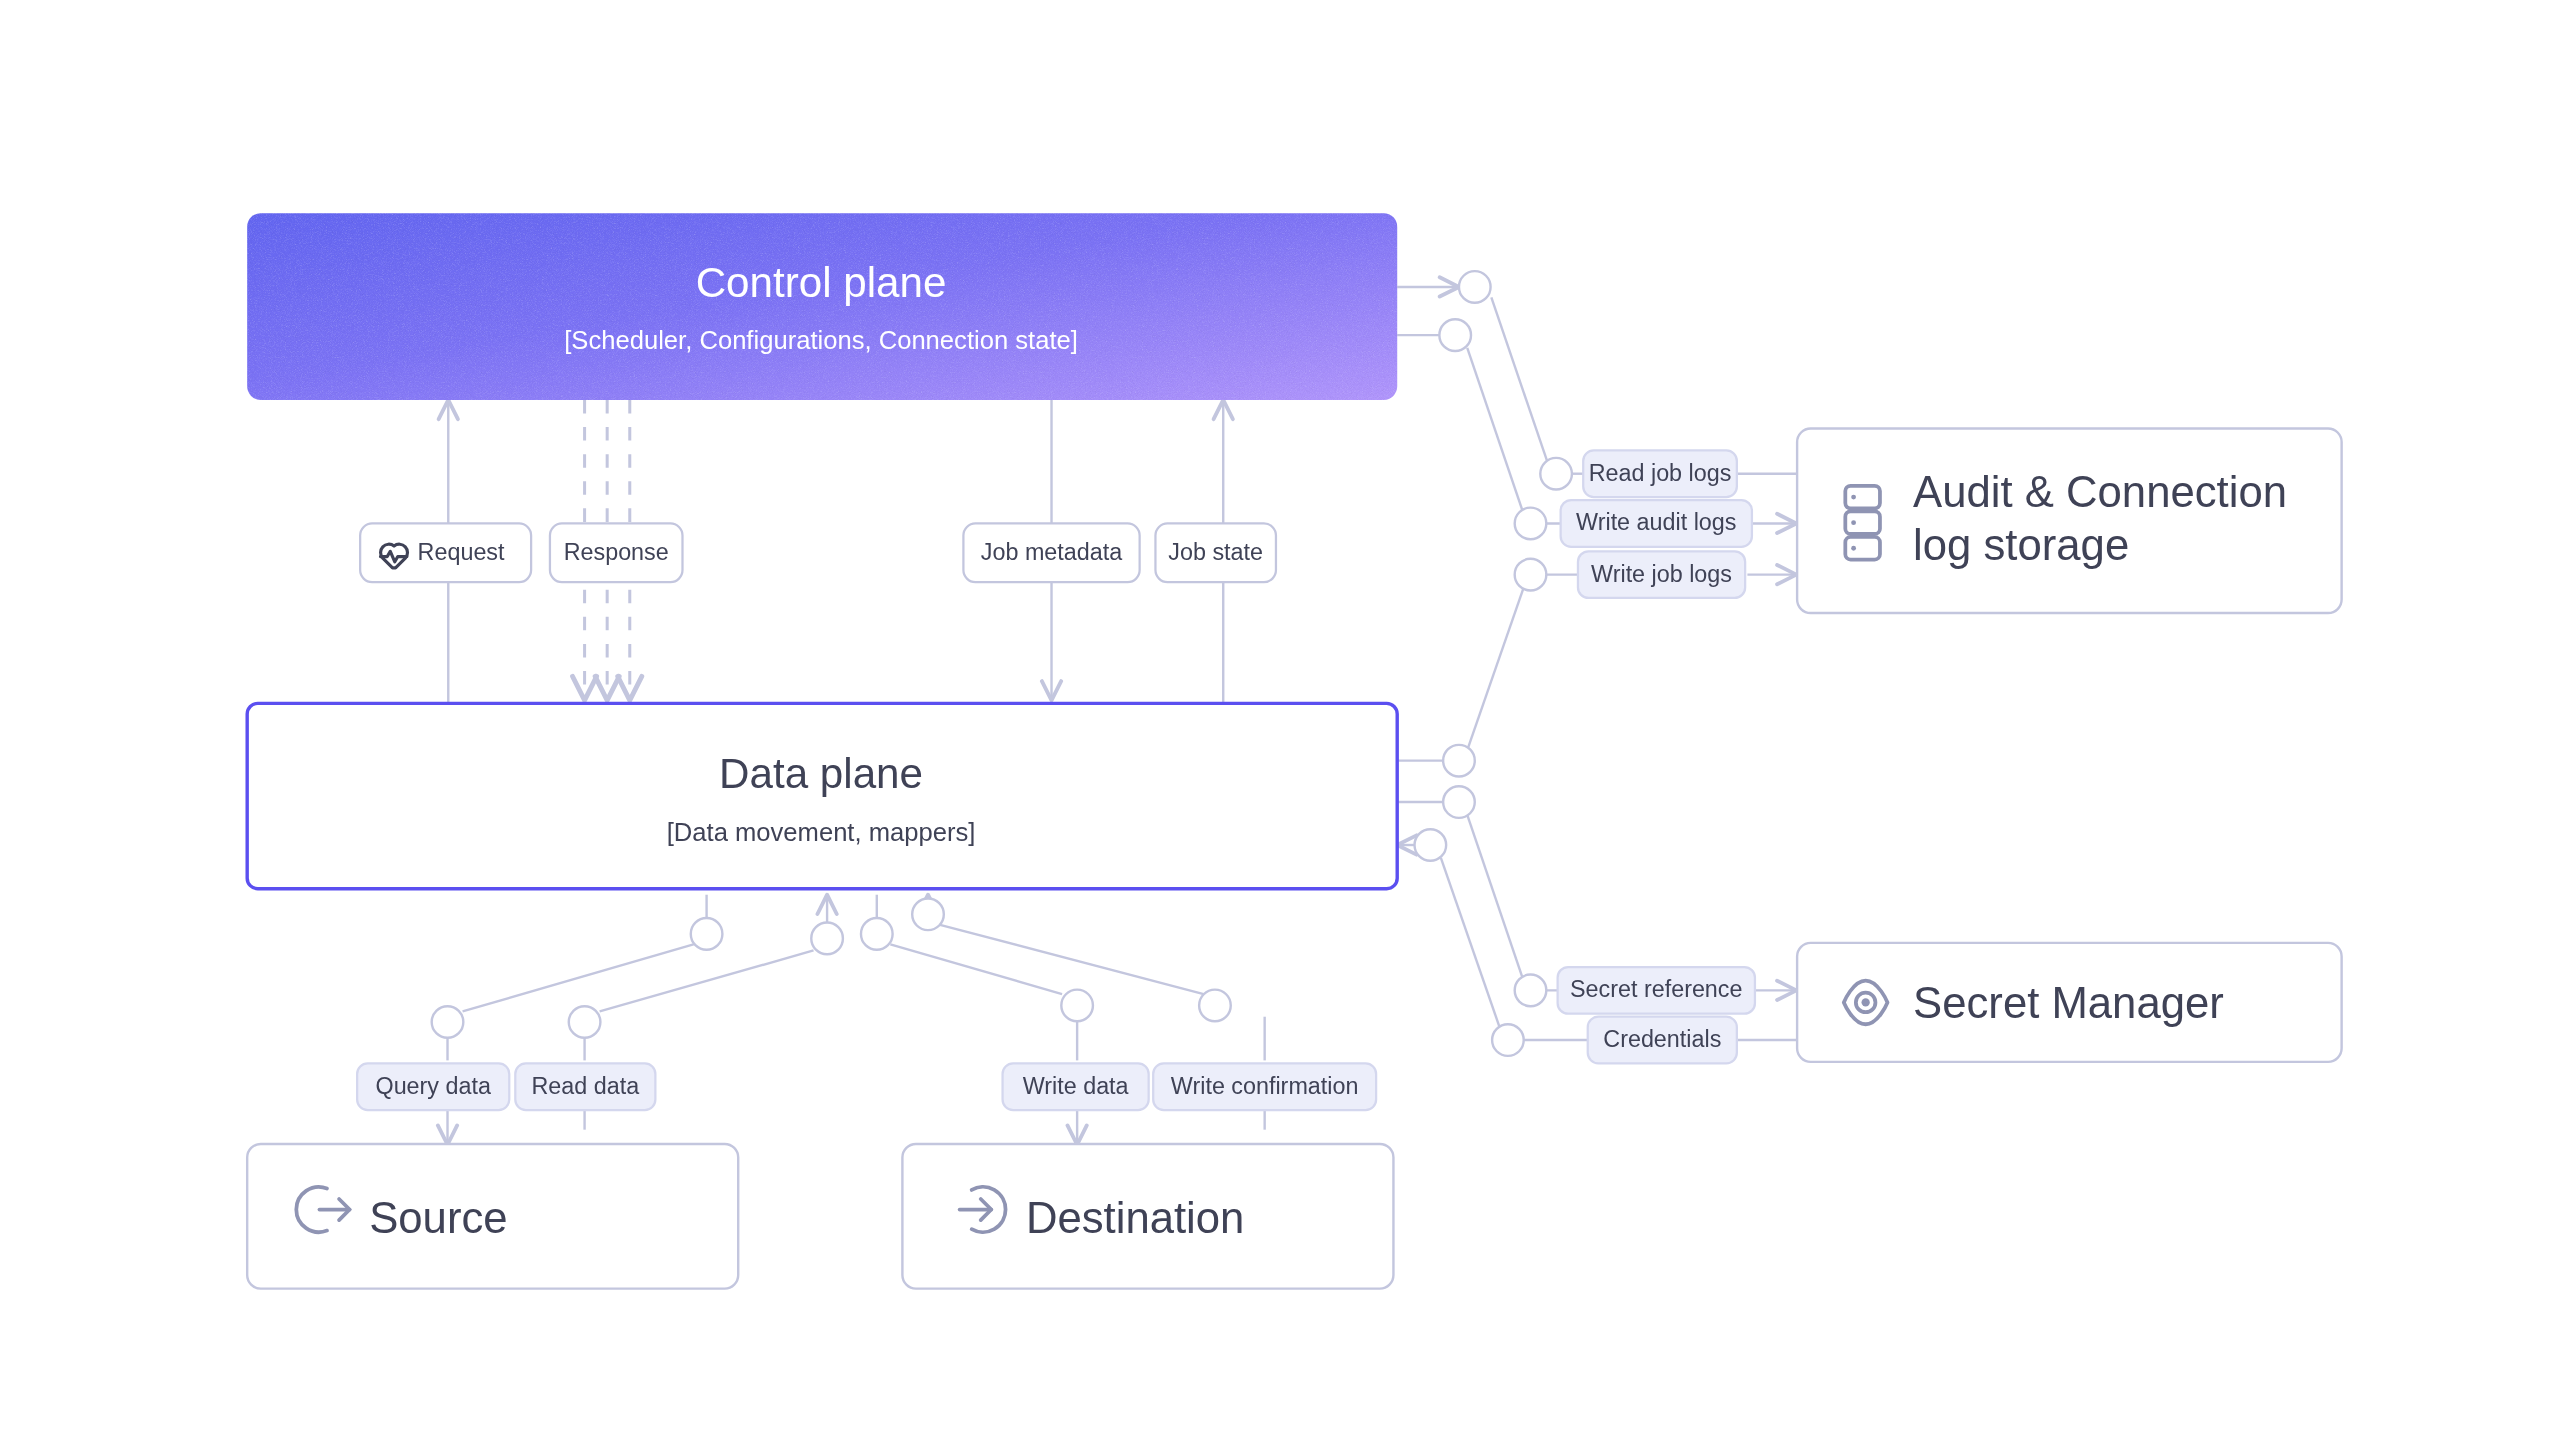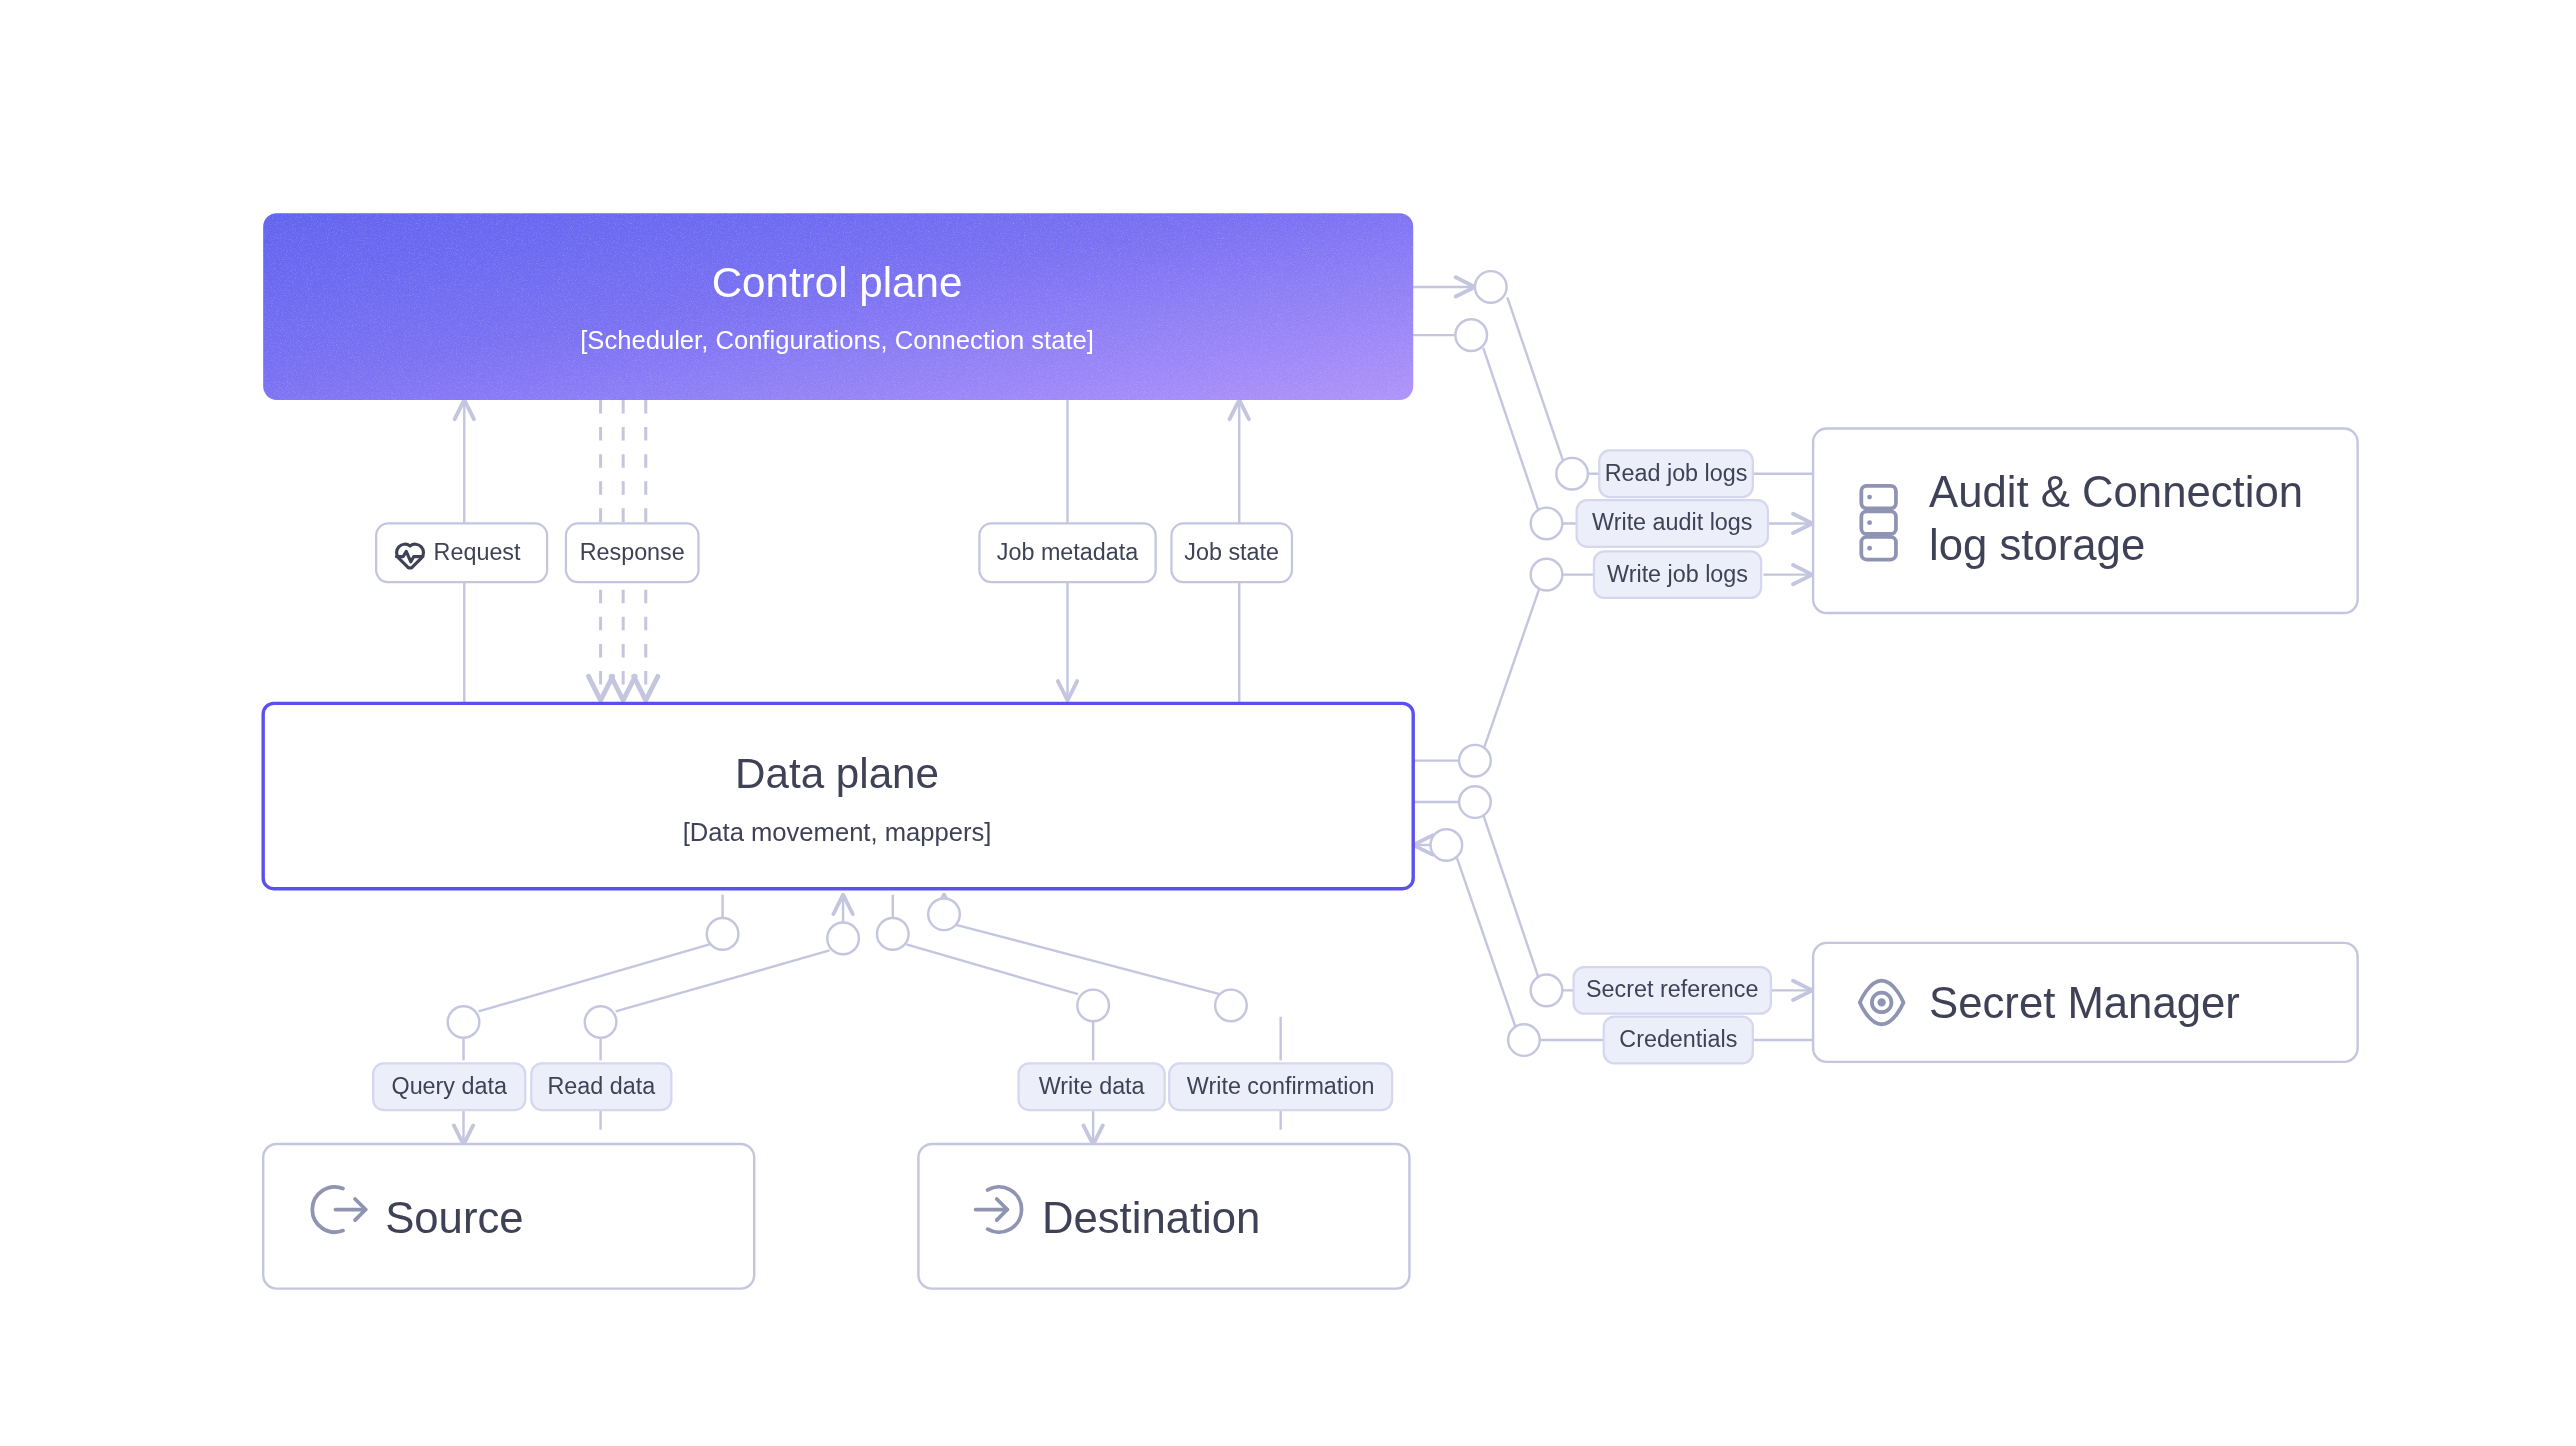--- a/index.html
+++ b/index.html
@@ -9,21 +9,21 @@
   }
   body {
     width: 2576px;
     height: 1446px;
     font-family: "Liberation Sans", sans-serif;
     overflow: hidden;
     position: relative;
   }
   #stage {
     position: absolute;
-    left: 16px; top: 0;
+    left: 0; top: 0;
     width: 2364px;
     height: 1446px;
     background: #ffffff;
   }
   svg.diagram {
     position: absolute;
     left: 0; top: 0;
     width: 2576px;
     height: 1446px;
   }

